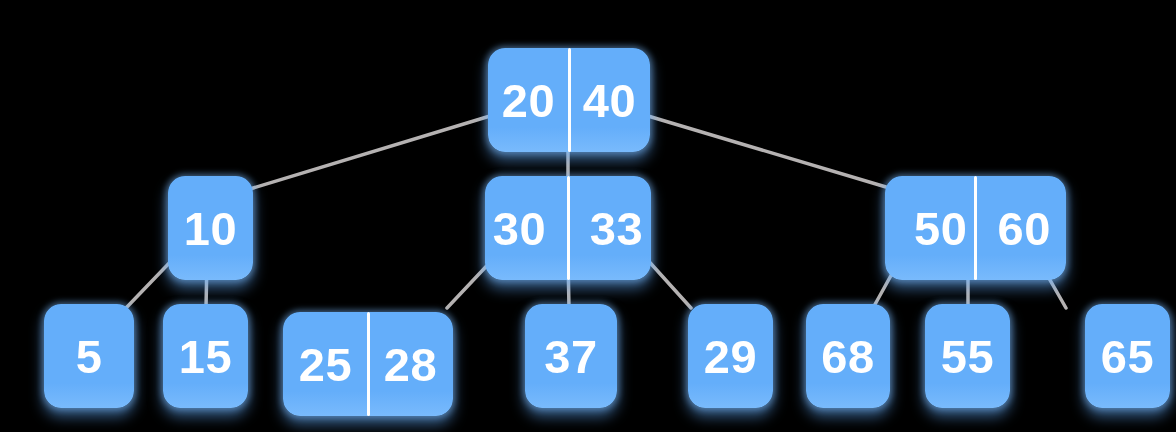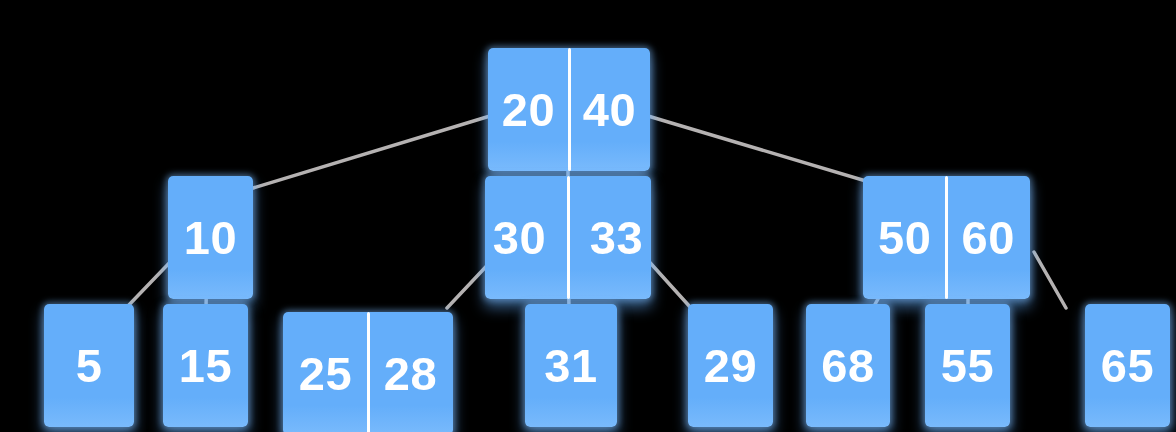--- a/index.html
+++ b/index.html
@@ -14,22 +14,22 @@
   .edges {
     position: absolute;
     left: 0; top: 0;
     width: 1176px; height: 432px;
     z-index: 1;
   }
   .node {
     position: absolute;
     z-index: 2;
     display: flex;
-    height: 123px;
-    border-radius: 5px;
+    height: 104px;
+    border-radius: 17px;
     background: linear-gradient(180deg, var(--node-fill, #64aefa) 0%, var(--node-fill, #64aefa) 76%, var(--node-fill-b, #79bafc) 100%);
     box-shadow:
       0 0 6px 2px rgba(130, 190, 253, 0.45),
       0 8px 14px 1px rgba(100, 172, 250, 0.50);
   }
   .cell {
     flex: 1 1 0;
     display: flex;
     align-items: center;
     justify-content: center;
@@ -78,42 +78,42 @@
   <div class="node" style="left:168px; top:176px; width:85px;">
     <div class="cell">10</div>
   </div>
 
   <div class="node" style="left:485px; top:176px; width:166px;gap:28px;">
     <div class="cell">30</div>
     <div class="divider"></div>
     <div class="cell">33</div>
   </div>
 
-  <div class="node" style="left:863px; top:176px; width:167px;">
+  <div class="node" style="left:885px; top:176px; width:167px;padding-left:14px;">
     <div class="cell">50</div>
     <div class="divider"></div>
     <div class="cell">60</div>
   </div>
 
   <div class="node" style="left:44px; top:304px; width:90px;">
     <div class="cell">5</div>
   </div>
 
   <div class="node" style="left:163px; top:304px; width:85px;">
     <div class="cell">15</div>
   </div>
 
   <div class="node" style="left:283px; top:312px; width:170px;">
     <div class="cell">25</div>
     <div class="divider"></div>
     <div class="cell">28</div>
   </div>
 
   <div class="node" style="left:525px; top:304px; width:92px;">
-    <div class="cell">31</div>
+    <div class="cell">37</div>
   </div>
 
   <div class="node" style="left:688px; top:304px; width:85px;">
     <div class="cell">29</div>
   </div>
 
   <div class="node" style="left:806px; top:304px; width:84px;">
     <div class="cell">68</div>
   </div>
 

